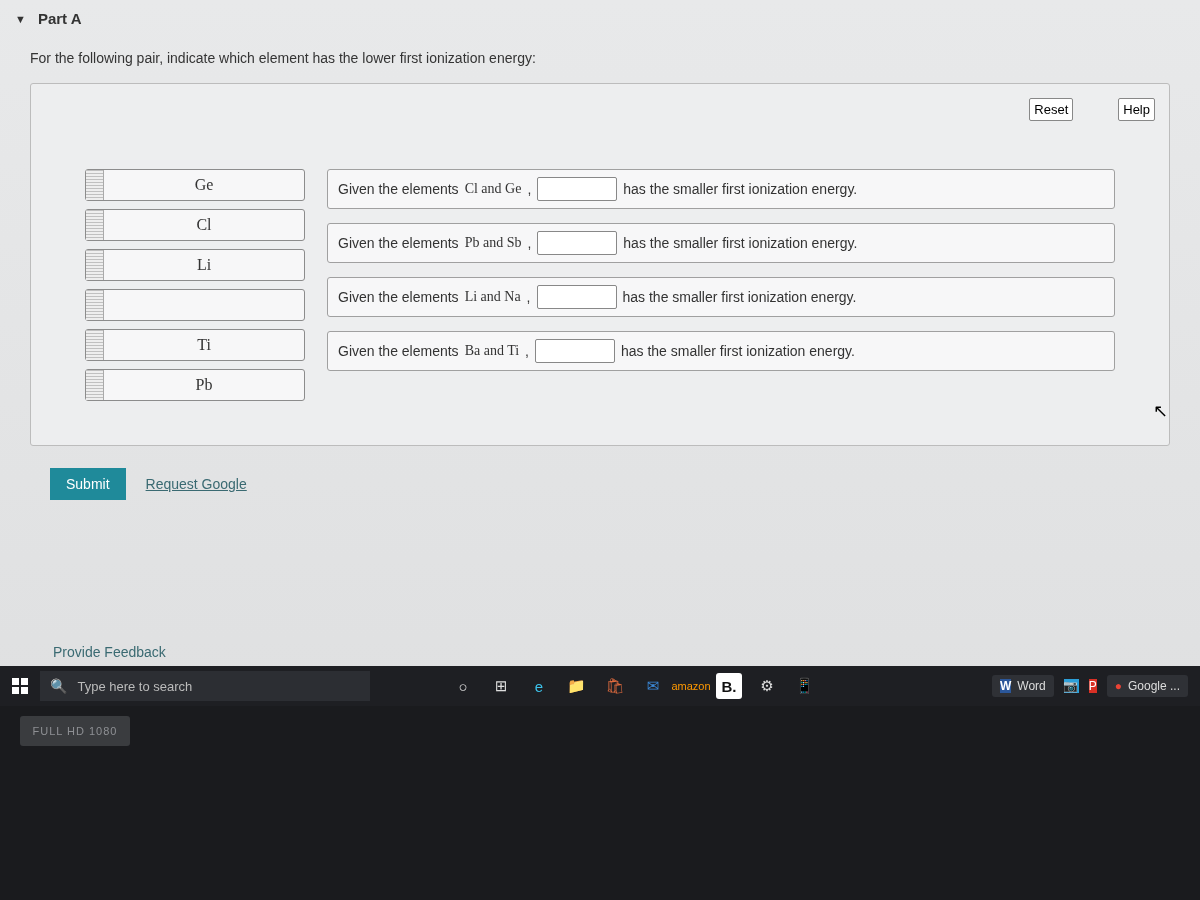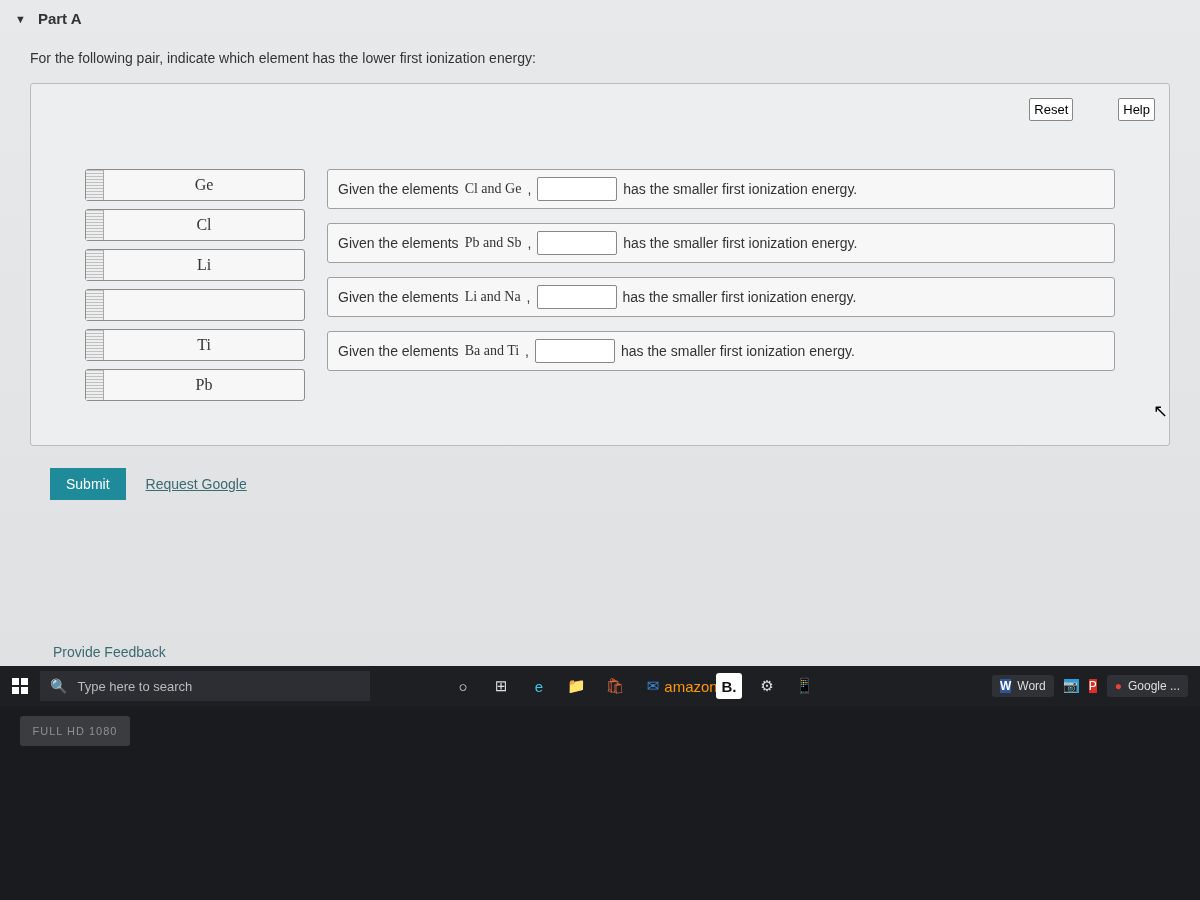--- a/index.html
+++ b/index.html
@@ -348,21 +348,21 @@
       <span class="mag">🔍</span>
       <span>Type here to search</span>
     </div>
     <div class="tray-icons">
       <div class="ic">○</div>
       <div class="ic">⊞</div>
       <div class="ic" style="color:#3cc1e9">e</div>
       <div class="ic" style="color:#f3c24b">📁</div>
       <div class="ic" style="color:#e06b3e">🛍</div>
       <div class="ic" style="color:#3b88d8">✉</div>
-      <div class="ic" style="color:#f90;font-size:15px">amazon</div>
+      <div class="ic" style="color:#f90;font-size:11px">amazon</div>
       <div class="ic ic-b">B.</div>
       <div class="ic">⚙</div>
       <div class="ic" style="color:#e05b5b">📱</div>
     </div>
     <div class="right-group">
       <div class="pill">
         <span class="ic ic-w">W</span>
         <span>Word</span>
       </div>
       <div class="ic ic-cam">📷</div>

